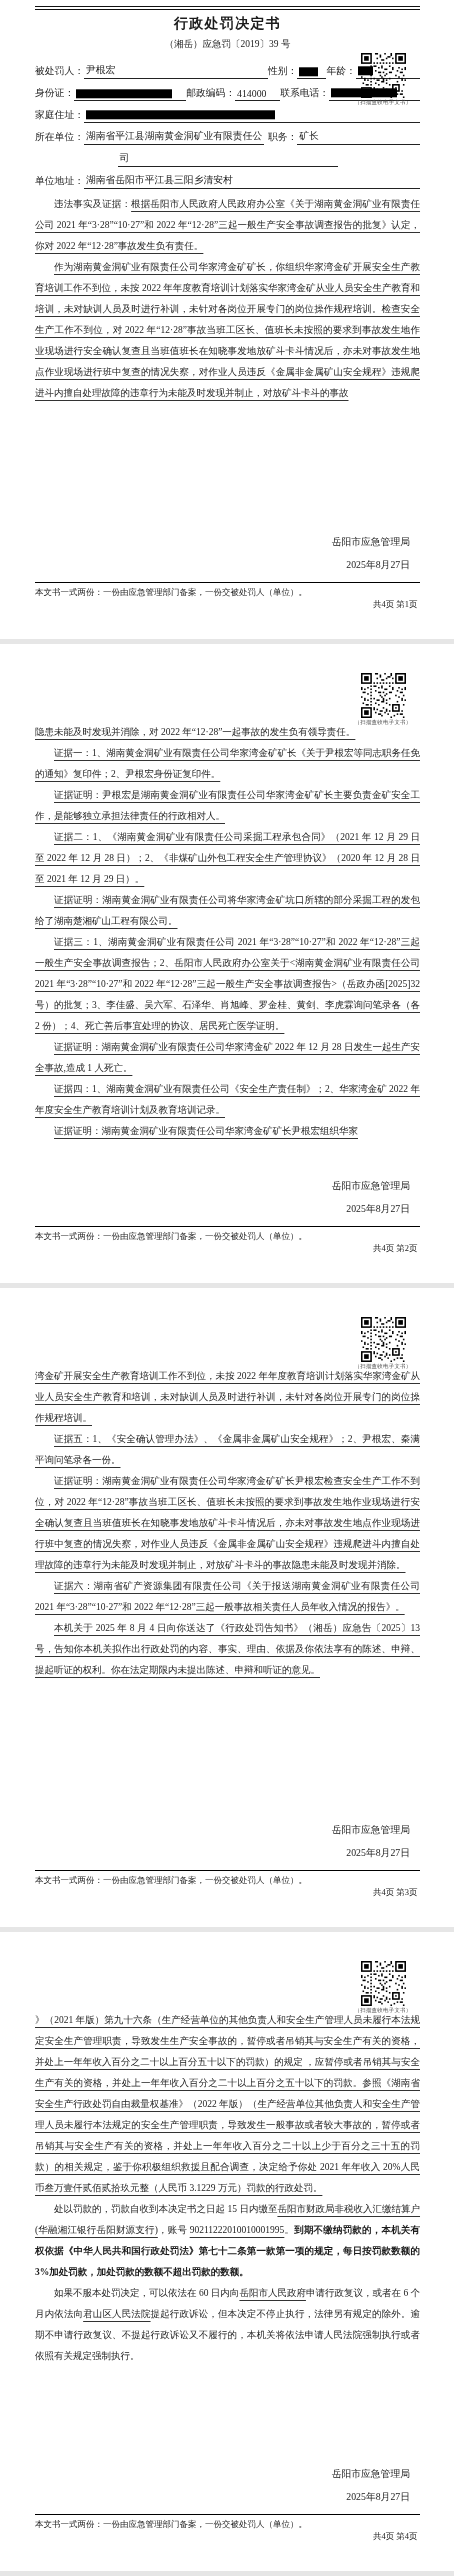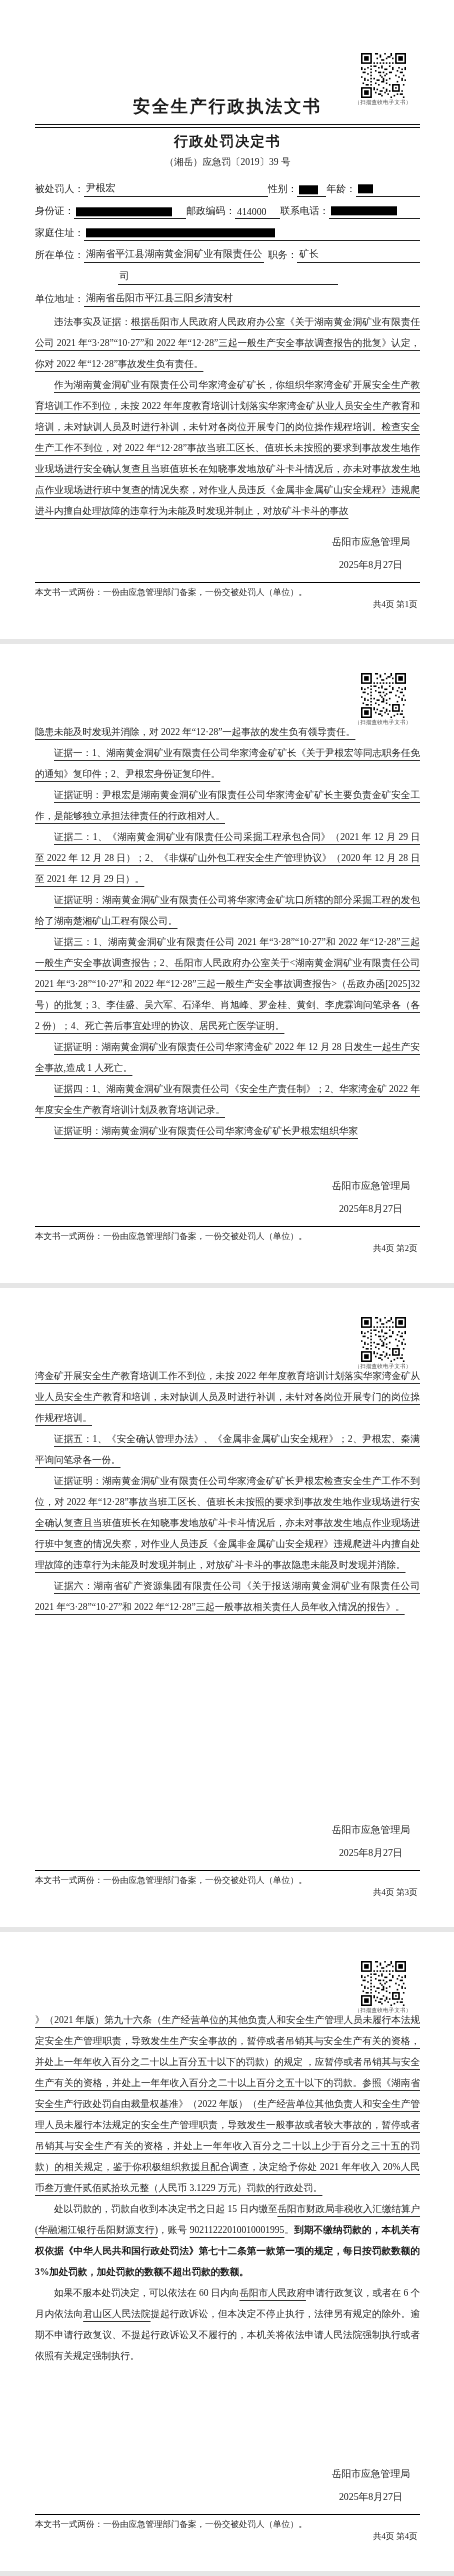--- a/index.html
+++ b/index.html
@@ -38,21 +38,21 @@
   .grow{flex:1 1 auto;font-family:Liberation Mono, monospace;}
   .redact{display:inline-block;background:#000;height:8.8px;vertical-align:baseline;transform:translateY(1.3px);}
   
   .body{margin-top:5px;font-size:9.5px;line-height:21px;text-align:justify;}
   .page.cont .body{padding-top:78px;margin-top:0;}
   p.bp{margin:0;}
   p.indent{text-indent:2em;}
   .u{text-decoration:underline;text-underline-offset:4.4px;text-decoration-thickness:0.6px;text-decoration-skip-ink:none;text-decoration-color:#333;}
   b.warn{font-weight:bold;}
   
-  .sig{position:absolute;right:45px;bottom:63px;text-align:center;font-size:9.8px;line-height:23px;}
+  .sig{position:absolute;right:45px;bottom:63px;text-align:right;font-size:9.8px;line-height:23px;}
   .footer{position:absolute;left:35px;right:35px;bottom:28px;border-top:1.6px solid #000;padding-top:3.2px;font-size:8.5px;line-height:12.6px;}
   .pager{text-align:right;padding-right:2.5px;}
   .svgdefs{position:absolute;width:0;height:0;overflow:hidden;}
 </style>
 </head>
 <body>
 
 <svg class="svgdefs" aria-hidden="true">
   <defs>
     <g id="qrsym" fill="#000">
@@ -159,21 +159,20 @@
 </svg>
 
 <div class="page">
   <div class="qr">
     <svg viewBox="0 0 29 29">
         <use href="#qrsym"></use>
       </svg>
     <div class="qr-caption">（扫描查收电子文书）</div>
   </div>
 
-  <div class="title">安全生产行政执法文书</div>
   <div class="rule"></div>
   <div class="subtitle">行政处罚决定书</div>
   <div class="docno">（湘岳）应急罚〔2019〕39 号</div>
 
   <div class="fields">
     <div class="frow">
       <span class="flabel">被处罚人：</span>
       <span class="fval" style="flex:0 0 184px">尹根宏</span>
       <span class="flabel">性别：</span>
       <span class="fval" style="flex:0 0 29px"><span class="redact" style="width:19px"></span></span>
@@ -258,20 +257,21 @@
         <use href="#qrsym"></use>
       </svg>
     <div class="qr-caption">（扫描查收电子文书）</div>
   </div>
 
   <div class="body">
     <p class="bp u">湾金矿开展安全生产教育培训工作不到位，未按 2022 年年度教育培训计划落实华家湾金矿从业人员安全生产教育和培训，未对缺训人员及时进行补训，未针对各岗位开展专门的岗位操作规程培训。</p>
     <p class="bp indent u">证据五：1、《安全确认管理办法》、《金属非金属矿山安全规程》；2、尹根宏、秦满平询问笔录各一份。</p>
     <p class="bp indent u">证据证明：湖南黄金洞矿业有限责任公司华家湾金矿矿长尹根宏检查安全生产工作不到位，对 2022 年“12·28”事故当班工区长、值班长未按照的要求到事故发生地作业现场进行安全确认复查且当班值班长在知晓事发地放矿斗卡斗情况后，亦未对事故发生地点作业现场进行班中复查的情况失察，对作业人员违反《金属非金属矿山安全规程》违规爬进斗内擅自处理故障的违章行为未能及时发现并制止，对放矿斗卡斗的事故隐患未能及时发现并消除。</p>
     <p class="bp indent u">证据六：湖南省矿产资源集团有限责任公司《关于报送湖南黄金洞矿业有限责任公司 2021 年“3·28”“10·27”和 2022 年“12·28”三起一般事故相关责任人员年收入情况的报告》。</p>
+    <p class="bp indent u">本机关于 2025 年 8 月 4 日向你送达了《行政处罚告知书》（湘岳）应急告〔2025〕13 号，告知你本机关拟作出行政处罚的内容、事实、理由、依据及你依法享有的陈述、申辩、提起听证的权利。你在法定期限内未提出陈述、申辩和听证的意见。</p>
   </div>
 
   <div class="sig">
     <div>岳阳市应急管理局</div>
     <div>2025年8月27日</div>
   </div>
   <div class="footer">
     <div>本文书一式两份：一份由应急管理部门备案，一份交被处罚人（单位）。</div>
     <div class="pager">共4页  第3页</div>
   </div>

